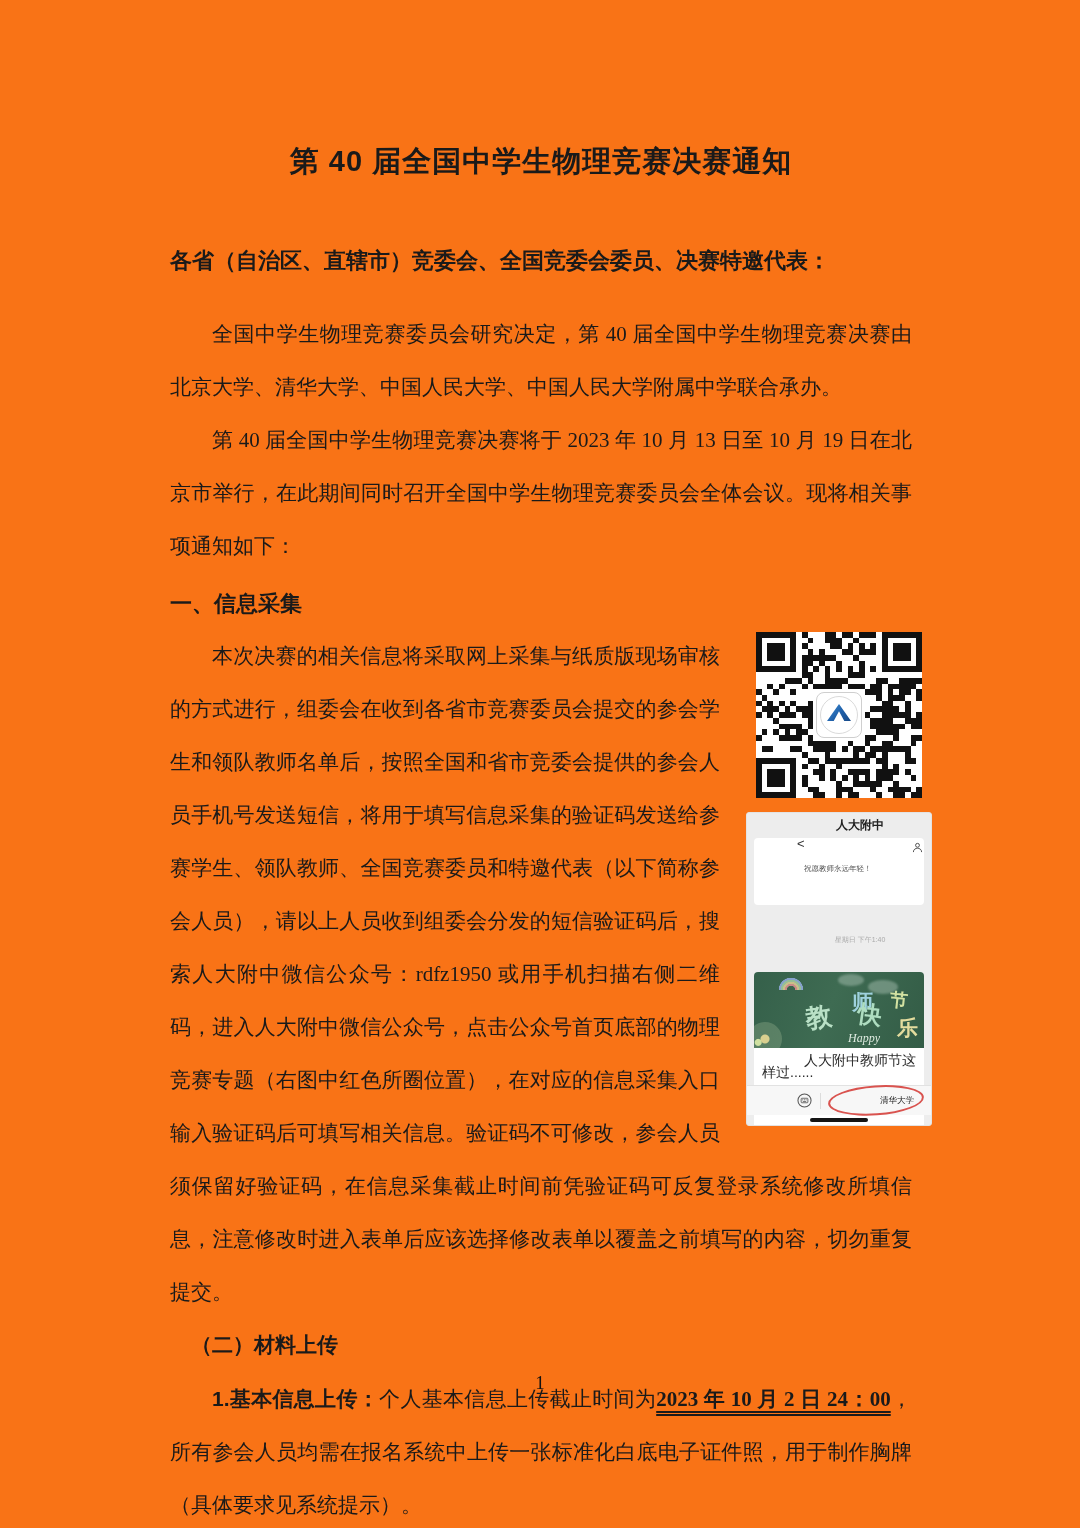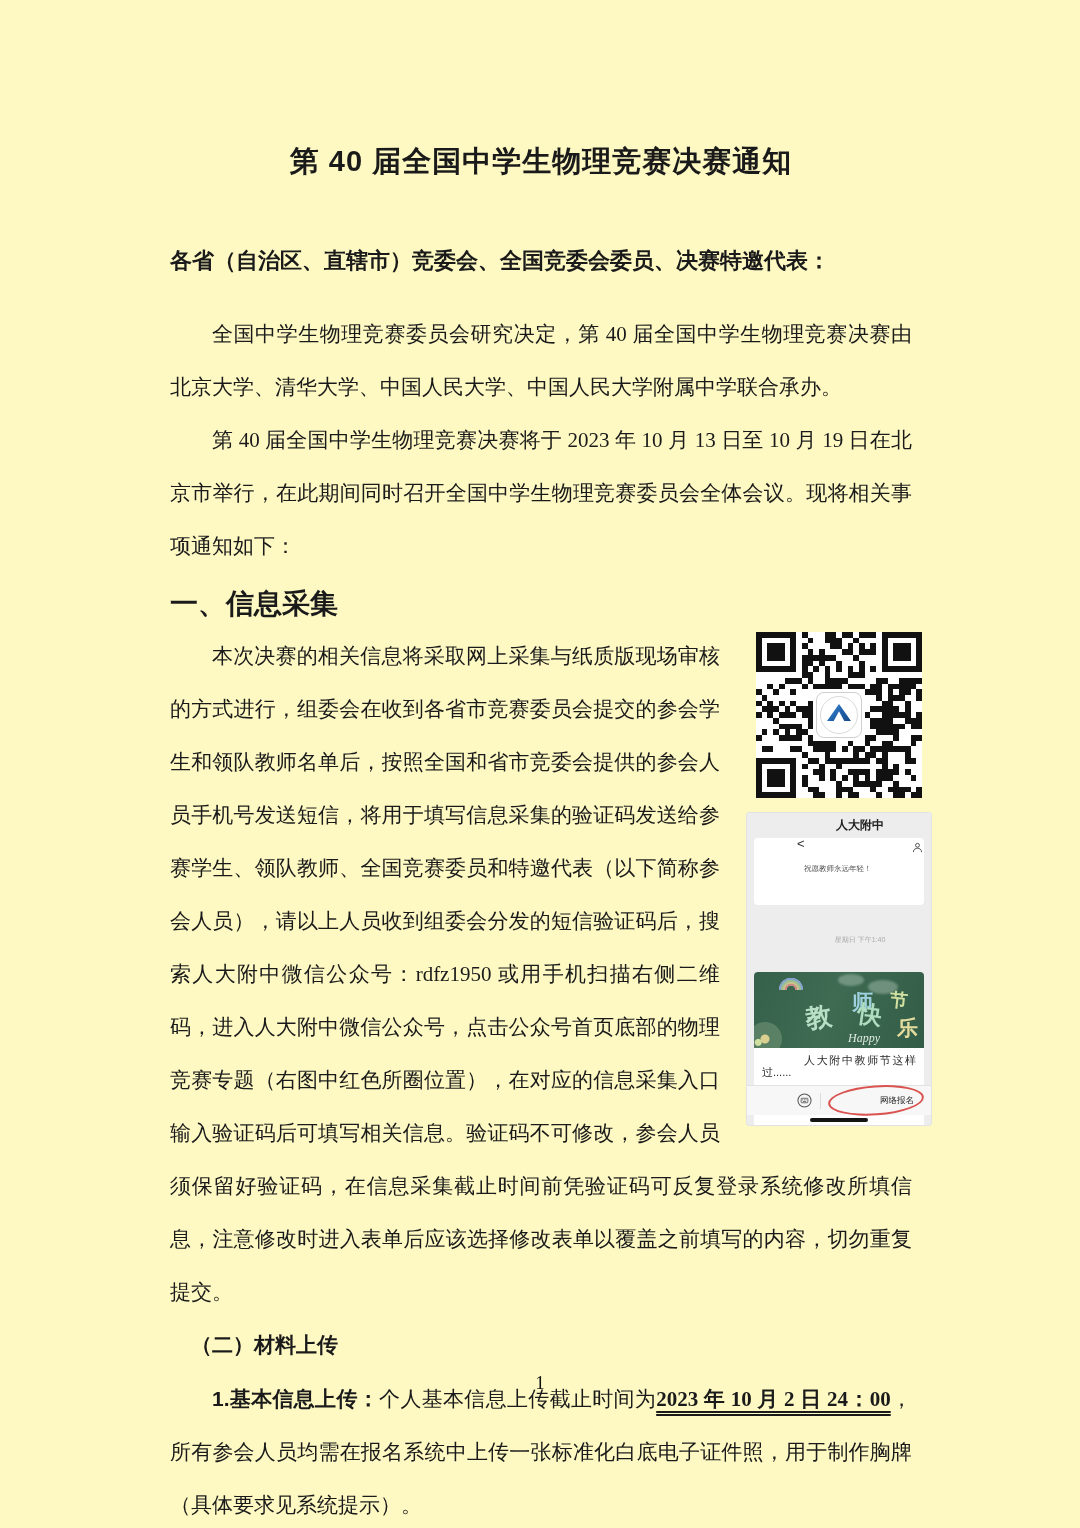--- a/index.html
+++ b/index.html
@@ -1,37 +1,37 @@
 <!DOCTYPE html>
 <html><head>
 <meta charset="utf-8">
 <style>
   * { margin:0; padding:0; box-sizing:border-box; }
   html,body { background:#ffffff; }
   body { font-family:"Liberation Serif", serif; color:#1a1a1a; }
   .page {
     position:relative; width:1080px; height:1528px; margin:0 auto;
-    background:#fef9c3; overflow:hidden;
+    background:#f97316; overflow:hidden;
     padding:142px 168px 0 170px;
   }
   .hei { font-family:"Liberation Sans", sans-serif; font-weight:bold; }
   .doc-title {
     text-align:center; font-size:29px; letter-spacing:1px;
     font-family:"Liberation Sans", sans-serif; font-weight:bold;
     margin-bottom:62px;
   }
   .salutation {
     font-size:22px; font-family:"Liberation Sans", sans-serif; font-weight:bold;
     line-height:34px; margin-bottom:30px;
   }
   p.body {
     font-size:21px; line-height:53px; text-indent:2em; text-align:justify;
   }
   .sec-heading {
-    font-size:28px; font-family:"Liberation Sans", sans-serif; font-weight:bold;
+    font-size:22px; font-family:"Liberation Sans", sans-serif; font-weight:bold;
     line-height:53px; margin-top:4px;
   }
   .sub-heading {
     font-size:21px; font-weight:bold; line-height:53px; text-indent:1em;
   }
   .clear { clear:both;font-family:Liberation Serif, serif; }
   .deadline {
     font-weight:bold;
     text-decoration:underline; text-decoration-style:double;
     text-underline-offset:5px; text-decoration-thickness:1.5px;
@@ -79,21 +79,21 @@
   }
   .ph-back { position:absolute; left:8px; top:4px; font-size:13px; color:#333; font-weight:400; }
   .ph-title { font-size:12px; color:#222; font-weight:bold; }
   .ph-contact { position:absolute; right:8px; top:6px; }
   .ph-body { padding:0 7px; }
   .ph-snippet-card {
     background:#fff; border-radius:4px; padding:4px 8px 10px; font-size:7.5px; color:#555;
   }
   .ph-time { text-align:center; font-size:7px; color:#aaa; padding:8px 0 6px; }
   .ph-card { background:#fff; border-radius:4px; overflow:hidden; }
-  .ph-card-title { font-size:11px; color:#2b2b2b; padding:6px 8px 2px; line-height:12px; }
+  .ph-card-title { font-size:14px; color:#2b2b2b; padding:6px 8px 2px; line-height:12px; }
   .ph-card-sub { font-size:7.5px; color:#a5a5a5; padding:0 8px 7px; }
 
   .blackboard {
     position:relative; height:76px; overflow:hidden;
     background:linear-gradient(110deg,#35604a 0%,#3e6b52 45%,#335c46 100%);
   }
   .chalk { position:absolute; font-weight:bold; font-family:"Liberation Serif",serif; }
   .bb-rainbow {
     position:absolute; left:22px; top:3px; width:30px; height:15px;
     border-radius:15px 15px 0 0; overflow:hidden;
@@ -491,21 +491,21 @@
                 <circle cx="8" cy="8" r="7" fill="none" stroke="#555" stroke-width="1.1"></circle>
                 <rect x="4.4" y="5.6" width="7.2" height="4.8" rx="0.8" fill="none" stroke="#555" stroke-width="0.9"></rect>
                 <rect x="5.6" y="6.8" width="1" height="1" fill="#555"></rect>
                 <rect x="7.4" y="6.8" width="1" height="1" fill="#555"></rect>
                 <rect x="9.2" y="6.8" width="1" height="1" fill="#555"></rect>
                 <rect x="6.2" y="8.6" width="3.6" height="0.8" fill="#555"></rect>
               </svg>
           </span>
           <span class="tb-divider"></span>
           <span class="tb-item">
-            <span>网络报名</span>
+            <span>清华大学</span>
             <span class="red-circle"></span>
           </span>
         </span>
         <span class="ph-homebar"></span>
       </span>
     </span><span>本次决赛的相关信息将采取网上采集与纸质版现场审核的方式进行，组委会在收到各省市竞赛委员会提交的参会学生和领队教师名单后，按照全国和省市竞委会提供的参会人员手机号发送短信，将用于填写信息采集的验证码发送给参赛学生、领队教师、全国竞赛委员和特邀代表（以下简称参会人员），请以上人员收到组委会分发的短信验证码后，搜索人大附中微信公众号：rdfz1950 或用手机扫描右侧二维码，进入人大附中微信公众号，点击公众号首页底部的物理竞赛专题（右图中红色所圈位置），在对应的信息采集入口输入验证码后可填写相关信息。验证码不可修改，参会人员须保留好验证码，在信息采集截止时间前凭验证码可反复登录系统修改所填信息，注意修改时进入表单后应该选择修改表单以覆盖之前填写的内容，切勿重复提交。</span>
   </p>
 
   <div class="sub-heading clear">（二）材料上传</div>
 

